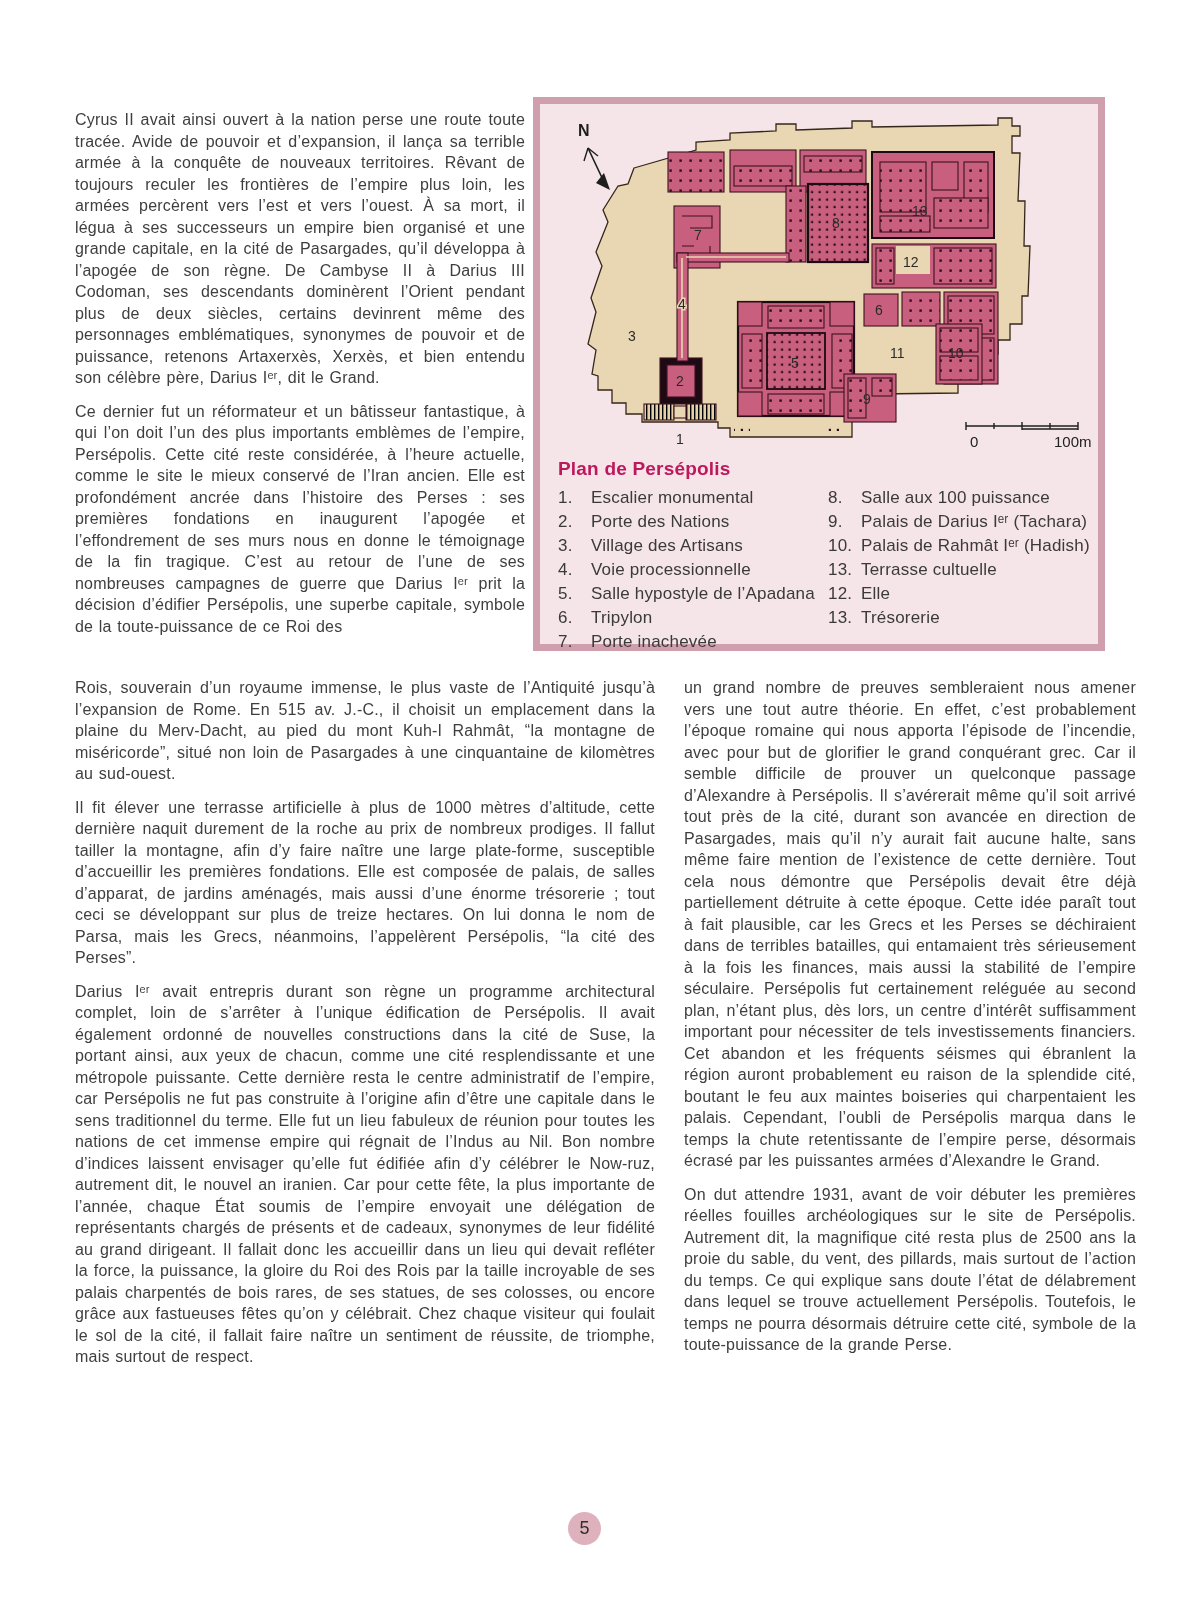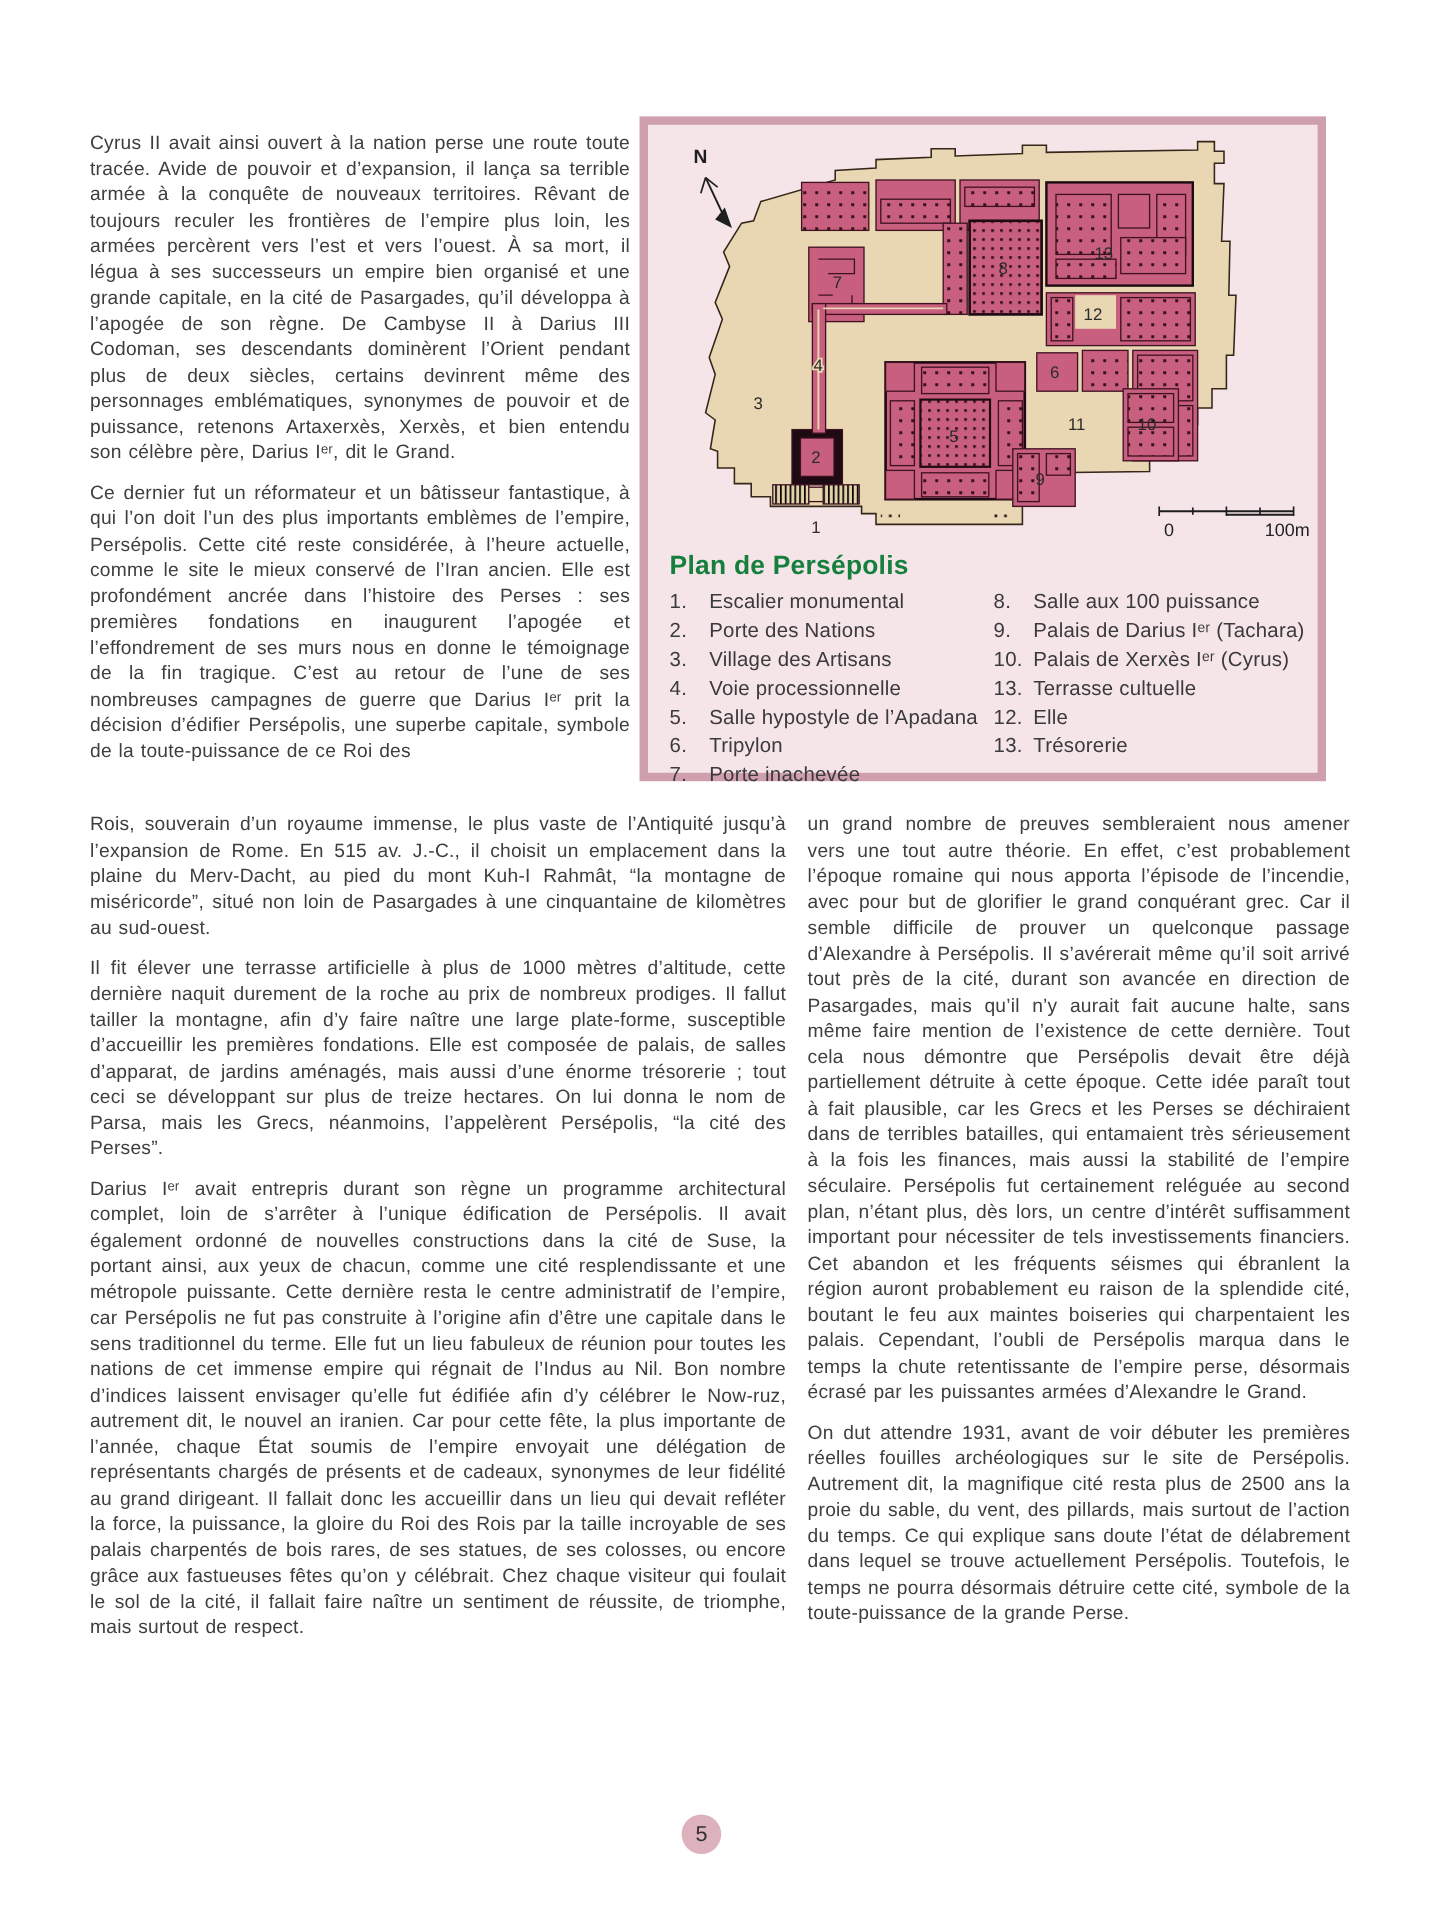--- a/index.html
+++ b/index.html
@@ -4,38 +4,38 @@
 <style>
   html,body{margin:0;padding:0;background:#ffffff;}
   body{
     width:1200px;height:1600px;overflow:hidden;position:relative;
     font-family:"Liberation Sans","DejaVu Sans",sans-serif;
     color:#3f3e3e;
   }
   .content{position:absolute;left:75px;top:97px;width:1050px;}
   .row-top{display:flex;gap:8px;align-items:flex-start;}
   .col-narrow{width:450px;flex:0 0 450px;}
-  .row-bottom{display:flex;gap:18px;margin-top:14px;}
+  .row-bottom{display:flex;gap:29px;margin-top:14px;}
   .col-left{width:580px;flex:0 0 580px;}
   .col-right{width:452px;flex:0 0 452px;}
   p.body-par{
     margin:12px 0 10px 0;
     font-size:16px;line-height:21.5px;
     letter-spacing:0.2px;word-spacing:1px;
     text-align:justify;
   }
   
   .map-box{
     flex:0 0 572px;width:572px;height:554px;box-sizing:border-box;
     border:7px solid #cf9fae;background:#f5e4e8;
     padding:2px 6px 0 6px;
   }
   .map-box svg{display:block;}
   .map-title{
-    font-size:22px;font-weight:bold;color:#15803d;
+    font-size:19px;font-weight:bold;color:#be185d;
     margin:4px 0 6px 12px;letter-spacing:0.2px;
   }
   .legend{display:flex;margin-left:12px;}
   .legend-col{display:flex;flex-direction:column;}
   .legend-col.first{width:270px;}
   .lrow{display:flex;font-size:17px;line-height:24px;color:#3a3a3a;letter-spacing:0.2px;}
   .lnum{width:33px;flex:0 0 33px;}
   .plan-label{font-family:"Liberation Sans","DejaVu Sans",sans-serif;font-size:14px;fill:#2b2b2b;}
   .scale-label{font-family:"Liberation Sans","DejaVu Sans",sans-serif;font-size:15px;fill:#222;}
   .north-label{font-family:"Liberation Sans","DejaVu Sans",sans-serif;font-size:16px;font-weight:bold;fill:#1e1e1e;}
@@ -240,21 +240,21 @@
           <div class="lrow">
               <span class="lnum">8.</span>
               <span>Salle aux 100 puissance</span>
             </div>
           <div class="lrow">
               <span class="lnum">9.</span>
               <span>Palais de Darius Iᵉʳ (Tachara)</span>
             </div>
           <div class="lrow">
               <span class="lnum">10.</span>
-              <span>Palais de Xerxès Iᵉʳ (Cyrus)</span>
+              <span>Palais de Rahmât Iᵉʳ (Hadish)</span>
             </div>
           <div class="lrow">
               <span class="lnum">13.</span>
               <span>Terrasse cultuelle</span>
             </div>
           <div class="lrow">
               <span class="lnum">12.</span>
               <span>Elle</span>
             </div>
           <div class="lrow">

